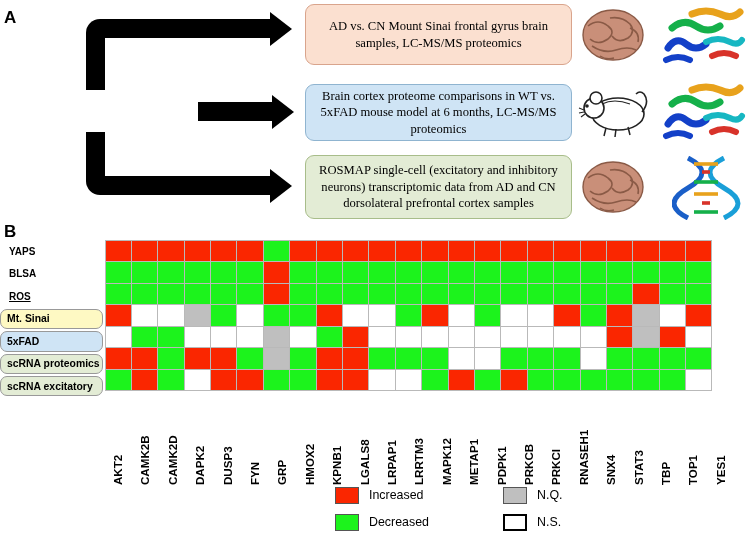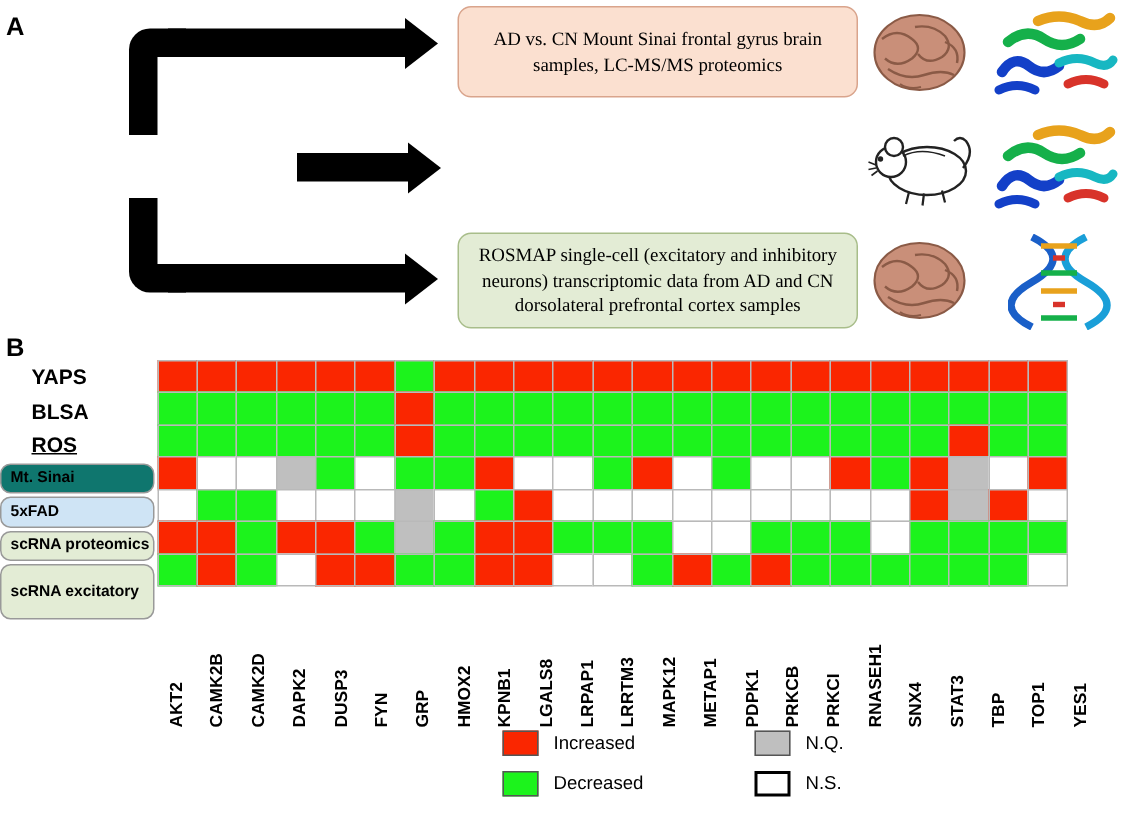--- a/index.html
+++ b/index.html
@@ -81,29 +81,29 @@
 
   #row-labels{position:absolute;left:0;top:0;width:105px;}
   .row-label{
     position:absolute;
     left:0;width:103px;height:22.5px;
     display:flex;align-items:center;
     font-size:11.3px;font-weight:bold;
     box-sizing:border-box;
     padding-left:5px;
   }
-  .row-label.plain{font-size:14px;padding-left:21px;}
+  .row-label.plain{font-size:10px;padding-left:9px;}
   .row-label.tagged{
     border-radius:7px;
     border:1px solid #999;
     font-weight:bold;
     font-size:10.4px;
     padding-left:6px;
   }
-  .tag-mtsinai{background:#0f766e;border-color:#d9a48c;}
+  .tag-mtsinai{background:#fef9c3;border-color:#d9a48c;}
   .tag-5xfad{background:#cfe4f5;border-color:#8fb4d0;}
   .tag-scrna{background:#e3ecd5;border-color:#a8bd8a;}
 
   #grid{position:absolute;left:105px;top:0;}
   .grid-row{display:flex;}
   .cell{
     width:27.4px;height:22.5px;
     box-sizing:border-box;
     border:1px solid #b9b9b9;
     margin:-0.5px;
@@ -149,20 +149,21 @@
 
   <div class="arrow-stem" style="left:198px;top:102px;width:78px;height:19px;"></div>
   <div class="arrow-head" style="left:272px;top:94.5px;"></div>
 
   <div class="arrow-stem" style="left:86px;top:132px;width:19px;height:48px;"></div>
   <div class="arrow-stem" style="left:86px;top:176px;width:38px;height:19px;border-bottom-left-radius:14px;"></div>
   <div class="arrow-stem" style="left:112px;top:176px;width:160px;height:19px;"></div>
   <div class="arrow-head" style="left:270px;top:168.5px;"></div>
 
   <div class="flow-box" id="box-mount-sinai">AD vs. CN Mount Sinai frontal gyrus brain samples, LC-MS/MS proteomics</div>
+  <div class="flow-box" id="box-5xfad">Brain cortex proteome comparisons in WT vs. 5xFAD mouse model at 6 months, LC-MS/MS proteomics</div>
   <div class="flow-box" id="box-rosmap">ROSMAP single-cell (excitatory and inhibitory neurons) transcriptomic data from AD and CN dorsolateral prefrontal cortex samples</div>
 
   <svg class="art" style="left:580px;top:6px;" width="68" height="58" viewBox="0 0 68 58">
     <ellipse cx="33" cy="29" rx="30" ry="25" fill="#c98f79"></ellipse>
     <ellipse cx="33" cy="29" rx="30" ry="25" fill="none" stroke="#8a5a46" stroke-width="1.4"></ellipse>
     <path d="M8 20 Q18 12 28 20 Q36 26 28 33 Q18 40 10 33" fill="none" stroke="#8a5a46" stroke-width="1.6"></path>
     <path d="M30 12 Q42 10 50 18 Q56 26 48 32 Q38 38 32 30" fill="none" stroke="#8a5a46" stroke-width="1.6"></path>
     <path d="M12 40 Q24 48 36 44 Q48 40 56 44" fill="none" stroke="#8a5a46" stroke-width="1.6"></path>
     <path d="M50 22 Q60 26 58 36" fill="none" stroke="#8a5a46" stroke-width="1.6"></path>
     <path d="M20 50 Q26 54 34 52" fill="none" stroke="#8a5a46" stroke-width="1.4"></path>
@@ -224,21 +225,21 @@
 
   <div class="panel-letter" id="panel-b-letter" style="left:4px;top:0px;">B</div>
 
   <div id="row-labels">
       <div class="row-label plain" style="top: 19px; height: 20.5px;">YAPS</div>
       <div class="row-label plain" style="top: 41.5px; height: 20.5px;">BLSA</div>
       <div class="row-label plain" style="top: 64px; height: 20.5px; text-decoration: underline;">ROS</div>
       <div class="row-label tagged tag-mtsinai" style="top: 86.5px; height: 20.5px;">Mt. Sinai</div>
       <div class="row-label tagged tag-5xfad" style="top: 109px; height: 20.5px;">5xFAD</div>
       <div class="row-label tagged tag-scrna" style="top: 131.5px; height: 20.5px;">scRNA proteomics</div>
-      <div class="row-label tagged tag-scrna" style="top: 154px; height: 37px;">scRNA excitatory</div>
+      <div class="row-label tagged tag-scrna" style="top: 154px; height: 20px;">scRNA excitatory</div>
     </div>
   <div id="grid" style="top: 18px;">
       <div class="grid-row">
         <div class="cell" title="YAPS / AKT2: Increased" style="background: rgb(250, 38, 0);"></div>
         <div class="cell" title="YAPS / CAMK2B: Increased" style="background: rgb(250, 38, 0);"></div>
         <div class="cell" title="YAPS / CAMK2D: Increased" style="background: rgb(250, 38, 0);"></div>
         <div class="cell" title="YAPS / DAPK2: Increased" style="background: rgb(250, 38, 0);"></div>
         <div class="cell" title="YAPS / DUSP3: Increased" style="background: rgb(250, 38, 0);"></div>
         <div class="cell" title="YAPS / FYN: Increased" style="background: rgb(250, 38, 0);"></div>
         <div class="cell" title="YAPS / GRP: Decreased" style="background: rgb(28, 243, 28);"></div>

